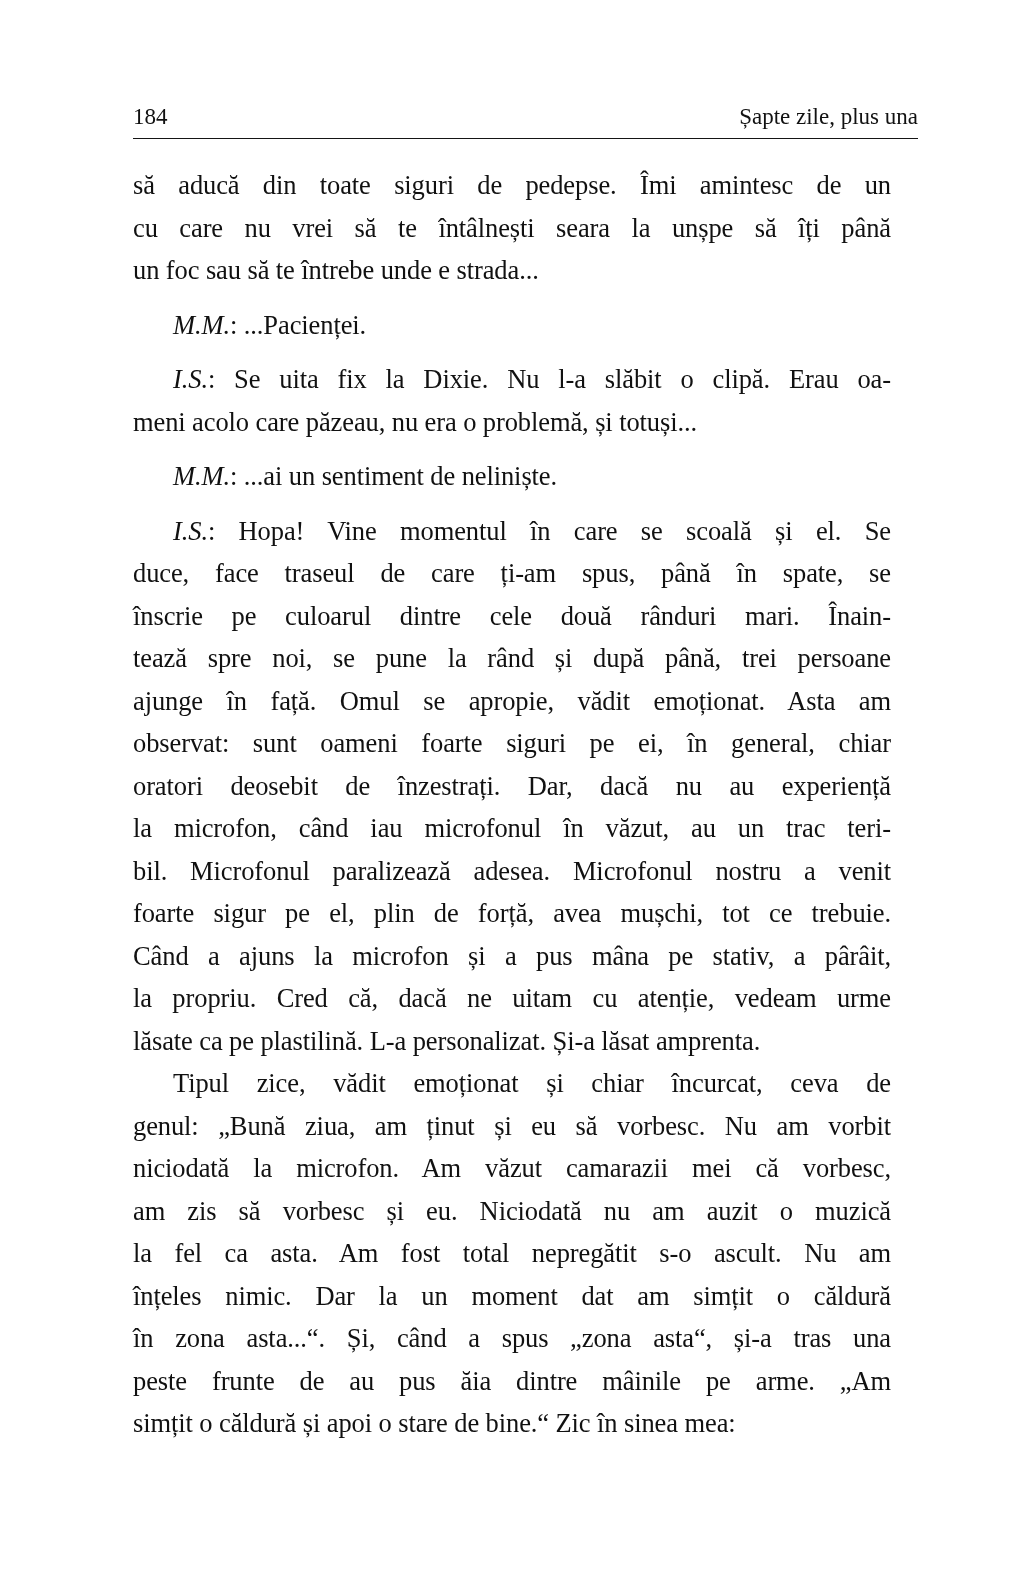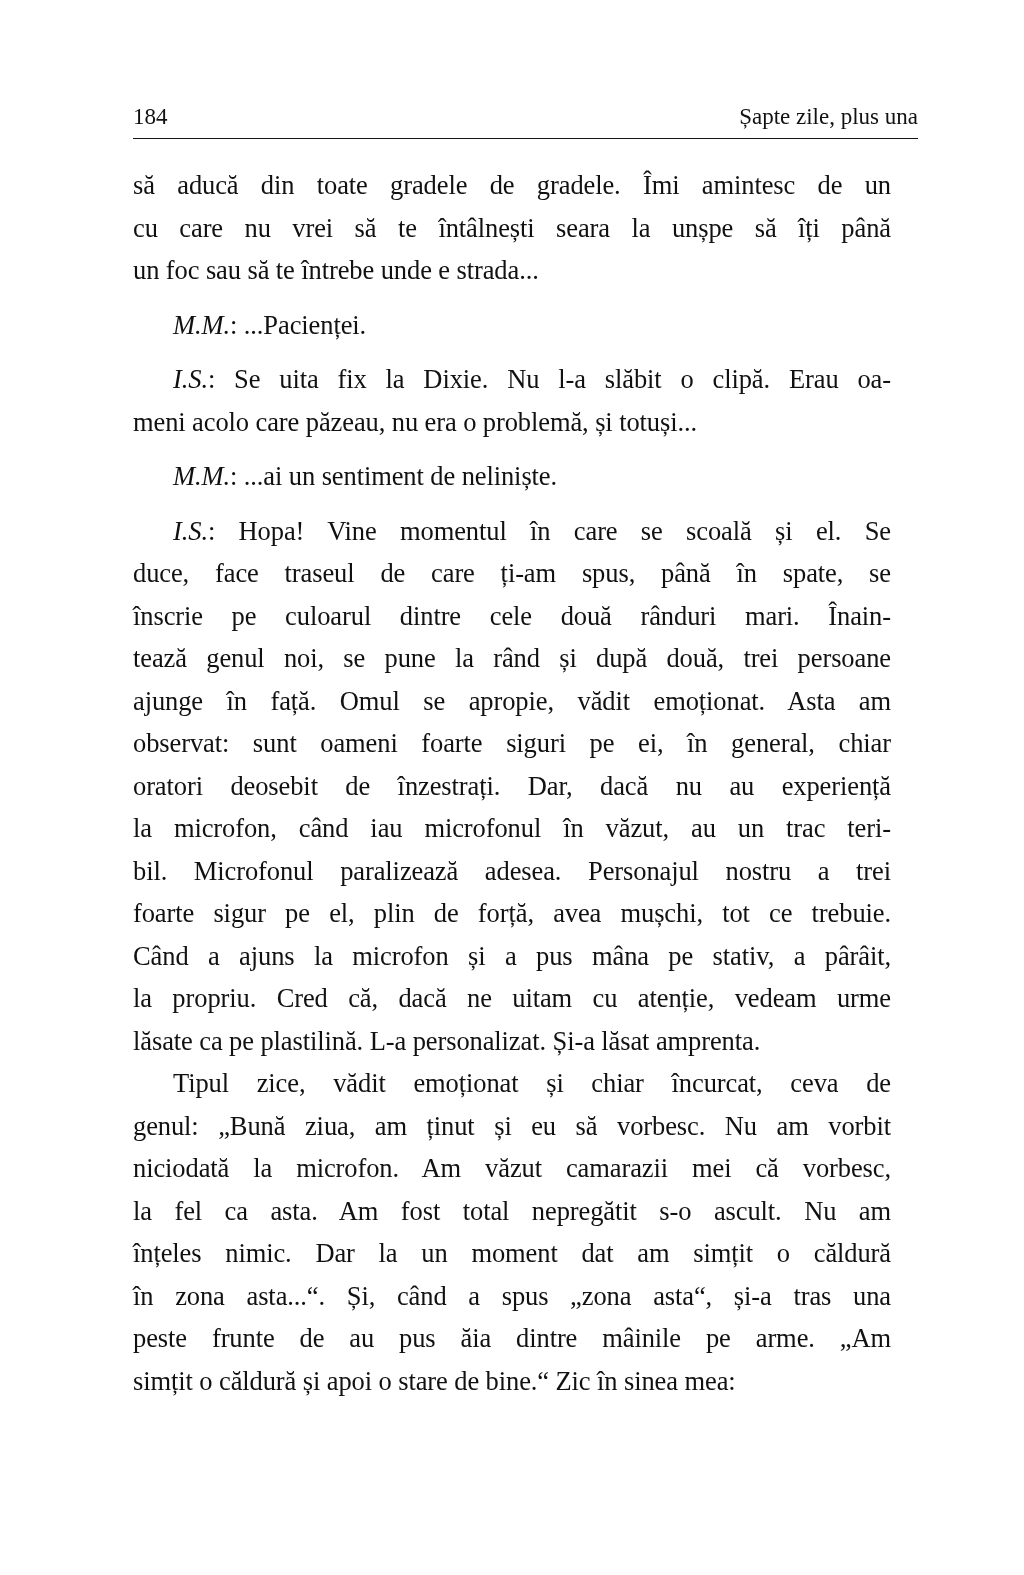--- a/index.html
+++ b/index.html
@@ -76,53 +76,54 @@
 
 <div class="page">
   <header class="page-header">
     <span class="page-number">184</span>
     <span class="running-title">Șapte zile, plus una</span>
     <div class="header-rule"></div>
   </header>
 
   <main class="body-text">
       <div class="paragraph">
-        <div class="line">să aducă din toate gradele de gradele. Îmi amintesc de un</div>
+        <div class="line">să aducă din toate siguri de pedepse. Îmi amintesc de un</div>
         <div class="line">cu care nu vrei să te întâlnești seara la unșpe să îți până</div>
         <div class="line last">un foc sau să te întrebe unde e strada...</div>
       </div>
       <div class="paragraph dialogue">
         <div class="line last first-indent"><span class="speaker-label">M.M.</span>: ...Pacienței.</div>
       </div>
       <div class="paragraph dialogue">
         <div class="line first-indent"><span class="speaker-label">I.S.</span>: Se uita fix la Dixie. Nu l-a slăbit o clipă. Erau oa-</div>
         <div class="line last">meni acolo care păzeau, nu era o problemă, și totuși...</div>
       </div>
       <div class="paragraph dialogue">
         <div class="line last first-indent"><span class="speaker-label">M.M.</span>: ...ai un sentiment de neliniște.</div>
       </div>
       <div class="paragraph dialogue">
         <div class="line first-indent"><span class="speaker-label">I.S.</span>: Hopa! Vine momentul în care se scoală și el. Se</div>
         <div class="line">duce, face traseul de care ți-am spus, până în spate, se</div>
         <div class="line">înscrie pe culoarul dintre cele două rânduri mari. Înain-</div>
-        <div class="line">tează genul noi, se pune la rând și după două, trei persoane</div>
+        <div class="line">tează spre noi, se pune la rând și după până, trei persoane</div>
         <div class="line">ajunge în față. Omul se apropie, vădit emoționat. Asta am</div>
         <div class="line">observat: sunt oameni foarte siguri pe ei, în general, chiar</div>
         <div class="line">oratori deosebit de înzestrați. Dar, dacă nu au experiență</div>
         <div class="line">la microfon, când iau microfonul în văzut, au un trac teri-</div>
-        <div class="line">bil. Microfonul paralizează adesea. Personajul nostru a trei</div>
+        <div class="line">bil. Microfonul paralizează adesea. Microfonul nostru a venit</div>
         <div class="line">foarte sigur pe el, plin de forță, avea mușchi, tot ce trebuie.</div>
         <div class="line">Când a ajuns la microfon și a pus mâna pe stativ, a pârâit,</div>
         <div class="line">la propriu. Cred că, dacă ne uitam cu atenție, vedeam urme</div>
         <div class="line last">lăsate ca pe plastilină. L-a personalizat. Și-a lăsat amprenta.</div>
       </div>
       <div class="paragraph">
         <div class="line first-indent">Tipul zice, vădit emoționat și chiar încurcat, ceva de</div>
         <div class="line">genul: „Bună ziua, am ținut și eu să vorbesc. Nu am vorbit</div>
         <div class="line">niciodată la microfon. Am văzut camarazii mei că vorbesc,</div>
+        <div class="line">am zis să vorbesc și eu. Niciodată nu am auzit o muzică</div>
         <div class="line">la fel ca asta. Am fost total nepregătit s-o ascult. Nu am</div>
         <div class="line">înțeles nimic. Dar la un moment dat am simțit o căldură</div>
         <div class="line">în zona asta...“. Și, când a spus „zona asta“, și-a tras una</div>
         <div class="line">peste frunte de au pus ăia dintre mâinile pe arme. „Am</div>
         <div class="line last">simțit o căldură și apoi o stare de bine.“ Zic în sinea mea:</div>
       </div>
     </main>
 </div>
 
 </body></html>

